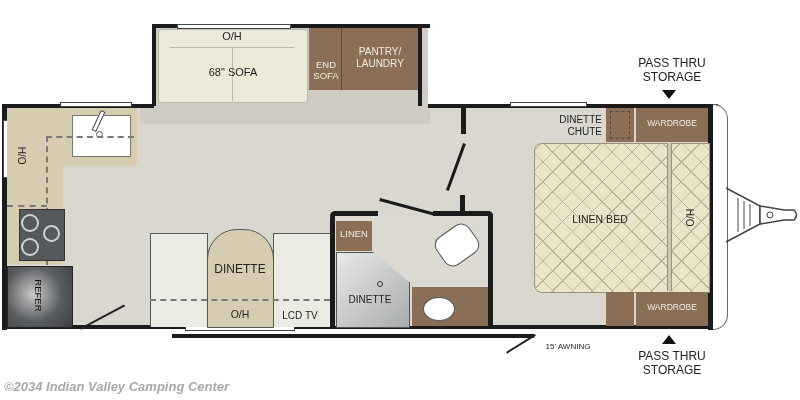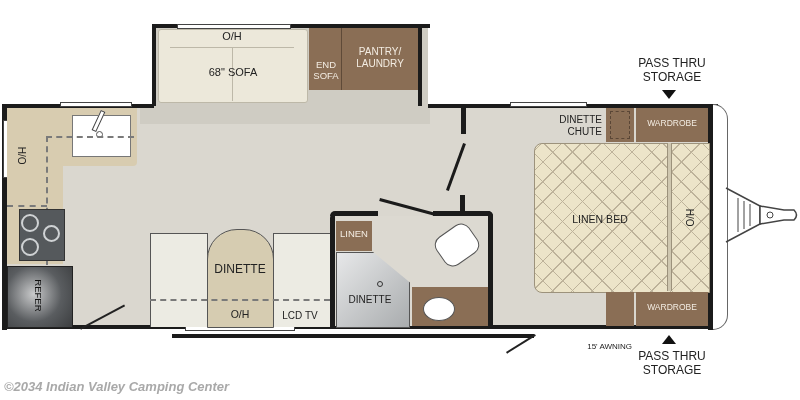--- a/index.html
+++ b/index.html
@@ -54,21 +54,21 @@
 
 <div class="win" style="left:60px;top:102px;width:70px;height:3px;"></div>
 <div class="win" style="left:3px;top:120px;width:3px;height:56px;"></div>
 <div class="win" style="left:510px;top:102px;width:75px;height:3px;"></div>
 <div class="win" style="left:185px;top:326px;width:108px;height:3px;"></div>
 
 <div class="abs" style="left:80px;top:328px;width:50px;height:0;border-top:2px solid #222;transform:rotate(-28deg);transform-origin:left top;"></div>
 
 <div class="wall" style="left:172px;top:334px;width:362px;height:4px;"></div>
 <div class="abs" style="left:506px;top:352px;width:34px;height:0;border-top:2px solid #222;transform:rotate(-32deg);transform-origin:left top;"></div>
-<div class="lbl" style="left:540px;top:342px;width:56px;font-size:8px;text-align:right;margin-left:36px;">15' AWNING</div>
+<div class="lbl" style="left:540px;top:342px;width:56px;font-size:8px;text-align:center;">15' AWNING</div>
 
 <div class="abs tan" style="left:7px;top:108px;width:130px;height:58px;border-radius:0 0 4px 0;"></div>
 <div class="abs tan" style="left:7px;top:108px;width:56px;height:156px;"></div>
 <div class="abs" style="left:72px;top:115px;width:57px;height:40px;background:#fff;border:1px solid #777;"></div>
 <div class="abs" style="left:96px;top:110px;width:3px;height:20px;background:#fff;border:1px solid #444;transform:rotate(25deg);"></div>
 <div class="abs" style="left:96px;top:131px;width:5px;height:5px;border:1px solid #555;border-radius:50%;"></div>
 <div class="dash" style="left:46px;top:136px;width:88px;"></div>
 <div class="vdash" style="left:46px;top:136px;height:170px;"></div>
 <div class="dash" style="left:7px;top:205px;width:40px;"></div>
 <div class="lbl" style="left:6px;top:150px;width:30px;font-size:10px;transform:rotate(90deg);">H/O</div>

